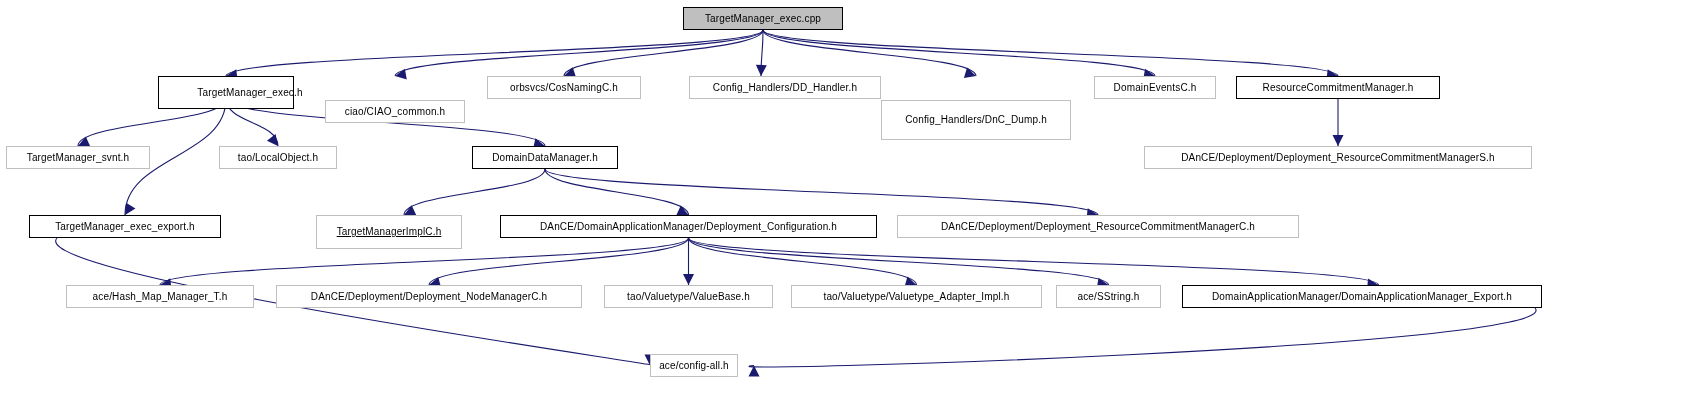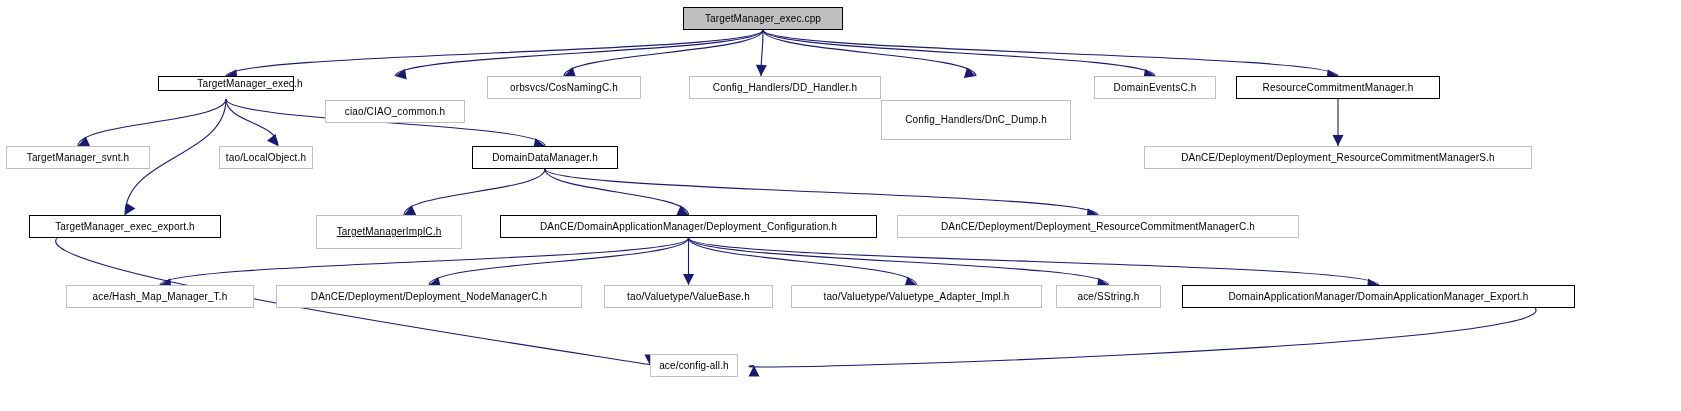--- a/index.html
+++ b/index.html
@@ -106,21 +106,21 @@
       <polygon points="0,0 -5.5,-11 5.5,-11" class="edge-head" transform="translate(1108.5,285) rotate(-80.91732400504355)"></polygon>
       <path d="M688.5,238 C688.5,261.5 1378.5,261.5 1378.5,285" class="edge-path"></path>
       <polygon points="0,0 -5.5,-11 5.5,-11" class="edge-head" transform="translate(1378.5,285) rotate(-84.44213258929275)"></polygon>
       <path d="M1535,308 C1571,348 674.8,373.5 754,365.5" class="edge-path"></path>
       <polygon points="0,0 -5.5,-11 5.5,-11" class="edge-head" transform="translate(754,365.5) rotate(180)"></polygon>
     </svg>
   <div id="node-layer">
       <div class="node-box current" style="left: 683px; top: 7px; width: 160px; height: 23px;">
         <span class="node-label">TargetManager_exec.cpp</span>
       </div>
-      <div class="node-box local" style="left: 158px; top: 76px; width: 136px; height: 15px; padding-left: 48px;">
+      <div class="node-box local" style="left: 158px; top: 76px; width: 136px; height: 33px; padding-left: 48px;">
         <span class="node-label">TargetManager_exec.h</span>
       </div>
       <div class="node-box" style="left: 325px; top: 76px; width: 140px; height: 23px; margin-top: 24px;">
         <span class="node-label">ciao/CIAO_common.h</span>
       </div>
       <div class="node-box" style="left: 487px; top: 76px; width: 154px; height: 23px;">
         <span class="node-label">orbsvcs/CosNamingC.h</span>
       </div>
       <div class="node-box" style="left: 689px; top: 76px; width: 192px; height: 23px;">
         <span class="node-label">Config_Handlers/DD_Handler.h</span>
@@ -130,21 +130,21 @@
       </div>
       <div class="node-box" style="left: 1094px; top: 76px; width: 122px; height: 23px;">
         <span class="node-label">DomainEventsC.h</span>
       </div>
       <div class="node-box local" style="left: 1236px; top: 76px; width: 204px; height: 23px;">
         <span class="node-label">ResourceCommitmentManager.h</span>
       </div>
       <div class="node-box" style="left: 6px; top: 146px; width: 144px; height: 23px;">
         <span class="node-label">TargetManager_svnt.h</span>
       </div>
-      <div class="node-box" style="left: 219px; top: 146px; width: 94px; height: 23px;">
+      <div class="node-box" style="left: 219px; top: 146px; width: 118px; height: 23px;">
         <span class="node-label">tao/LocalObject.h</span>
       </div>
       <div class="node-box local" style="left: 472px; top: 146px; width: 146px; height: 23px;">
         <span class="node-label">DomainDataManager.h</span>
       </div>
       <div class="node-box" style="left: 1144px; top: 146px; width: 388px; height: 23px;">
         <span class="node-label">DAnCE/Deployment/Deployment_ResourceCommitmentManagerS.h</span>
       </div>
       <div class="node-box local" style="left: 29px; top: 215px; width: 192px; height: 23px;">
         <span class="node-label">TargetManager_exec_export.h</span>
@@ -166,20 +166,20 @@
       </div>
       <div class="node-box" style="left: 604px; top: 285px; width: 169px; height: 23px;">
         <span class="node-label">tao/Valuetype/ValueBase.h</span>
       </div>
       <div class="node-box" style="left: 791px; top: 285px; width: 251px; height: 23px;">
         <span class="node-label">tao/Valuetype/Valuetype_Adapter_Impl.h</span>
       </div>
       <div class="node-box" style="left: 1056px; top: 285px; width: 105px; height: 23px;">
         <span class="node-label">ace/SString.h</span>
       </div>
-      <div class="node-box local" style="left: 1182px; top: 285px; width: 393px; height: 23px;">
+      <div class="node-box local" style="left: 1182px; top: 285px; width: 360px; height: 23px;">
         <span class="node-label">DomainApplicationManager/DomainApplicationManager_Export.h</span>
       </div>
       <div class="node-box" style="left: 650px; top: 354px; width: 88px; height: 23px;">
         <span class="node-label">ace/config-all.h</span>
       </div>
     </div>
 </div>
 
 </body></html>

